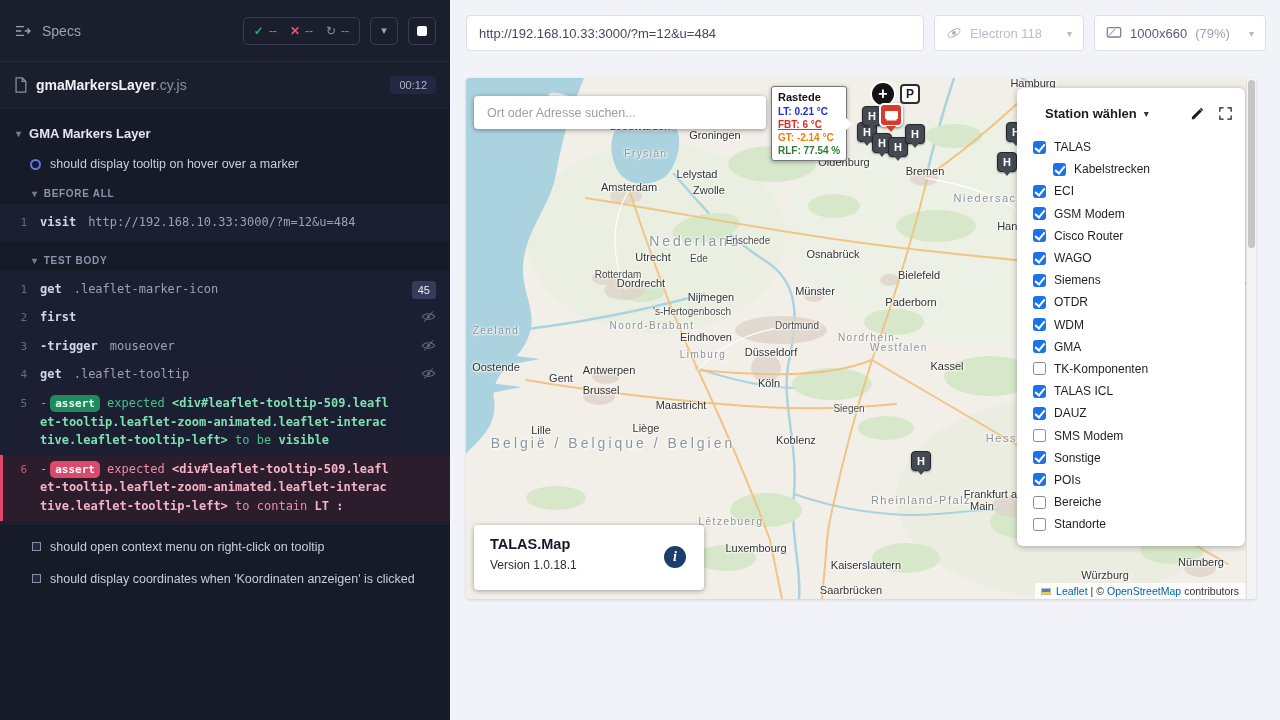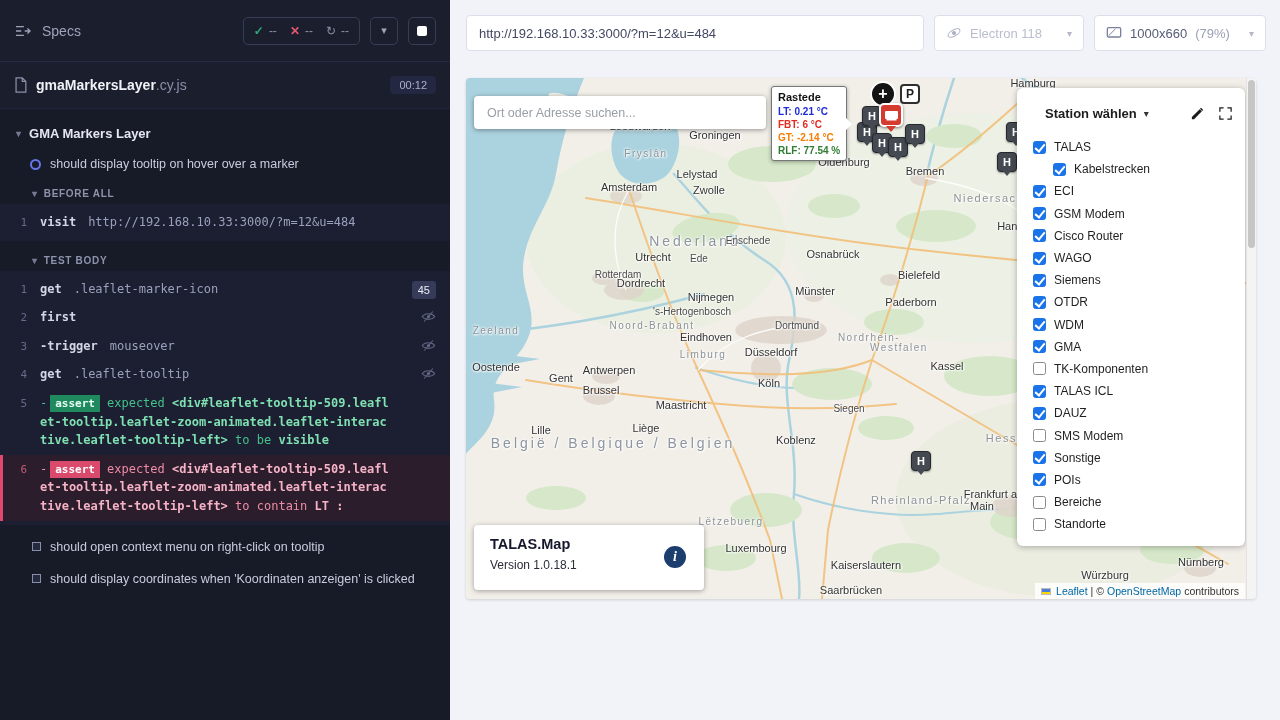--- a/index.html
+++ b/index.html
@@ -28,21 +28,21 @@
 .run-icon{width:11px;height:11px;border:2px solid #6576e8;border-radius:50%;flex:0 0 auto}
 .sect-row{display:flex;align-items:center;gap:6px;padding:8px 16px 5px 32px;font-size:10px;font-weight:bold;letter-spacing:.7px;color:#8e93ab;cursor:pointer}
 .cmds{background:#1c1f31;padding:4px 0;margin-bottom:6px}
 .cmd-row{display:flex;align-items:flex-start;padding:5px 12px 5px 0;font-family:"DejaVu Sans Mono",monospace;font-size:12px;line-height:1.55;color:#9ba1bd;position:relative}
 .cmd-num{width:40px;flex:0 0 40px;text-align:right;padding-right:13px;color:#666b8a;font-size:11px;padding-top:1px}
 .cmd-body{flex:1;word-break:break-word;padding-right:48px}
 .cmd-method{color:#d3d6e5;font-weight:bold;margin-right:12px}
 .cmd-args{color:#9ba1bd}
 .count-badge{position:absolute;right:14px;top:6px;background:#363b59;color:#eceef6;border-radius:3px;padding:0 6px;font-size:11px;height:18px;line-height:18px;font-family:"Liberation Sans",sans-serif}
 .eye{position:absolute;right:14px;top:7px;opacity:.85}
-.assert-badge{display:inline-block;background:#1e8a5e;color:#eafff4;border-radius:0;padding:0 5px;margin:0 7px 0 3px;font-size:11px;font-weight:bold}
+.assert-badge{display:inline-block;background:#1e8a5e;color:#eafff4;border-radius:5px;padding:0 5px;margin:0 7px 0 3px;font-size:11px;font-weight:bold}
 .cmd-row .seg-b{font-weight:bold;word-break:break-all}
 .cmd-row.passed .seg{color:#44c08a}
 .cmd-row.passed .seg-b{color:#7fe0b2}
 .cmd-row.failed{background:#2b1d2c;box-shadow:inset 3px 0 0 #e2486e}
 .cmd-row.failed .seg{color:#ee8ca6}
 .cmd-row.failed .seg-b{color:#f6b3c6}
 .cmd-row.failed .assert-badge{background:#d94a6d;color:#fff}
 .cmd-row.failed .cmd-num{color:#c05b77}
 .pend-row{display:flex;gap:9px;align-items:center;padding:9px 32px;font-size:12.5px;color:#c9ccde;cursor:pointer}
 .pend-icon{width:9px;height:9px;border:1px solid #8a8fa8;background:#262a41;flex:0 0 auto}
@@ -401,21 +401,21 @@
       <div class="marker-h" style="left: 540px; top: 44px;">H</div>
       <div class="marker-h" style="left: 531px; top: 74px;">H</div>
       <div class="marker-h" style="left: 445px; top: 373px;">H</div>
     </div>
 
   <div class="tooltip">
     <div class="arrow"></div>
     <div class="tooltip-title">Rastede</div>
     <div id="tooltip-lines">
         <div class="t-line" style="color: rgb(29, 43, 216);">LT: 0.21 °C</div>
-        <div class="t-line" style="color: rgb(224, 43, 32);">FBT: 6 °C</div>
+        <div class="t-line" style="color: rgb(224, 43, 32); text-decoration: underline;">FBT: 6 °C</div>
         <div class="t-line" style="color: rgb(245, 124, 0);">GT: -2.14 °C</div>
         <div class="t-line" style="color: rgb(46, 125, 50);">RLF: 77.54 %</div>
       </div>
   </div>
 
   <input class="search-ctl" placeholder="Ort oder Adresse suchen..." style="">
 
   <div class="station-panel">
     <div class="panel-head">
       <span class="panel-title">Station wählen</span>

